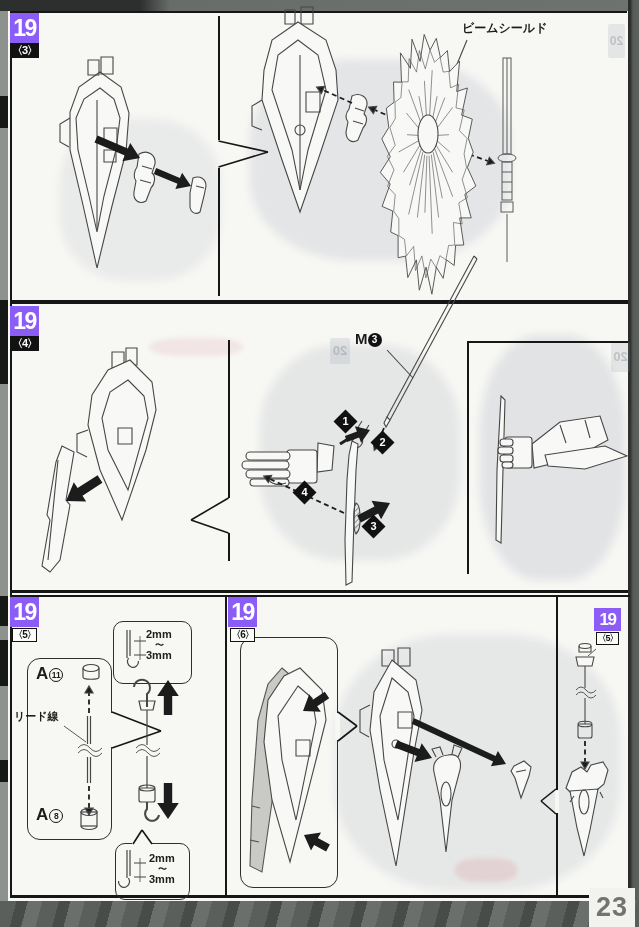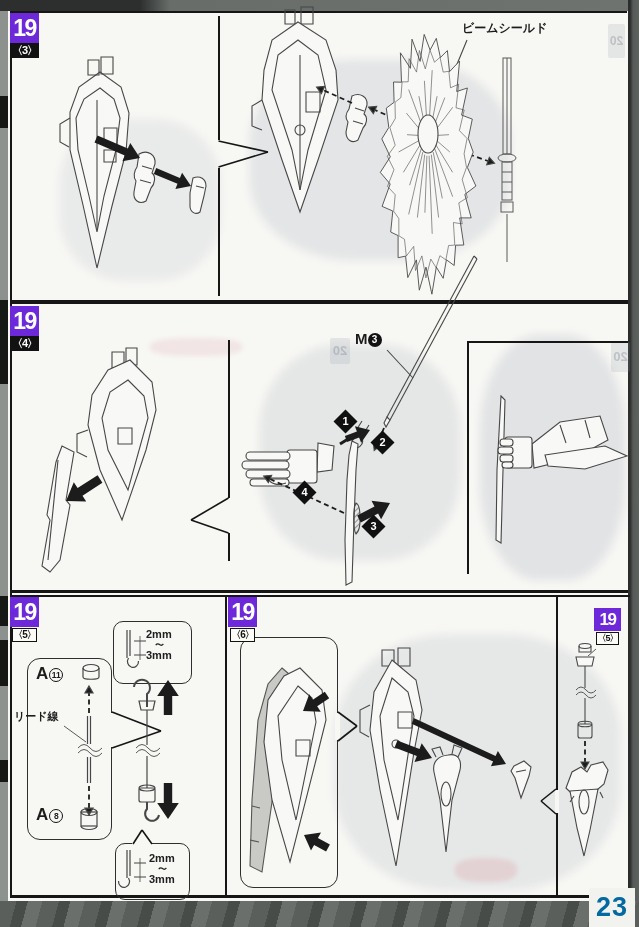--- a/index.html
+++ b/index.html
@@ -20,21 +20,21 @@
   .smudge{filter:blur(4px);border-radius:40%;}
   .ghostbox{background:rgba(150,158,170,.35);color:#8e95a2;font-weight:bold;
     text-align:center;transform:scaleX(-1);filter:blur(.7px);opacity:.55;border-radius:2px;}
   
   .ln{background:#161616;}
   .eraser{background:#f7f7f4;}
   .notebox{border:1.6px solid #2e2e2e;border-radius:10px;background:transparent;}
   .partsbox{border:1.7px solid #2e2e2e;border-radius:13px;background:transparent;}
   
   .stepbox{width:29px;text-align:center;z-index:8;}
-  .stepbox .num{display:block;background:#6d28d9;color:#fff;font-weight:700;
+  .stepbox .num{display:block;background:#8b5cf6;color:#fff;font-weight:700;
     font-size:23px;line-height:30px;letter-spacing:-1.5px;text-align:center;}
   .stepbox .sub-k{display:block;background:#121212;color:#fff;font-weight:700;
     font-size:11px;line-height:15px;letter-spacing:-1px;}
   .stepbox .sub-o{display:block;border:1.6px solid #121212;background:#fbfbf8;color:#121212;
     font-weight:700;font-size:10px;line-height:12px;margin:1px 2px 0 2px;letter-spacing:-1px;}
   .stepbox.small{width:27px;}
   .stepbox.small .num{font-size:17px;line-height:23px;}
   .stepbox.small .sub-o{font-size:9px;line-height:11px;}
   
   .jtitle{font-weight:700;color:#141414;white-space:nowrap;z-index:8;}
@@ -42,21 +42,21 @@
   .fnum{display:inline-block;width:14px;height:14px;background:#121212;color:#fff;border-radius:50%;
     font-size:10px;line-height:14px;text-align:center;font-weight:700;vertical-align:1px;}
   .cnum{display:inline-block;width:14px;height:14px;border:1.4px solid #121212;border-radius:50%;
     font-size:8.5px;line-height:12px;text-align:center;font-weight:700;vertical-align:1px;margin-left:1px;}
   .gapcol{z-index:8;font-weight:700;color:#202020;font-size:11px;line-height:13px;white-space:nowrap;}
   .gapcol .tilde{display:block;font-size:9px;padding-left:9px;line-height:8px;}
   .diamond{width:17px;height:17px;background:#101010;transform:rotate(45deg);z-index:9;}
   .diamond span{display:block;width:17px;transform:rotate(-45deg);color:#fff;
     font-weight:700;font-size:11px;line-height:17px;text-align:center;}
   .pagenum{left:589px;top:888px;width:46px;height:39px;background:#f2f2ef;z-index:10;
-    color:#0369a1;font-weight:700;font-size:27px;line-height:39px;text-align:center;letter-spacing:1px;}
+    color:#737373;font-weight:700;font-size:27px;line-height:39px;text-align:center;letter-spacing:1px;}
   svg.artlayer{position:absolute;left:0;top:0;z-index:6;pointer-events:none;}
 </style>
 </head>
 <body>
 
 <div id="canvas">
 
   <div class="abs strip-left"></div>
   <div class="abs page"></div>
   <div class="abs strip-top"></div>

